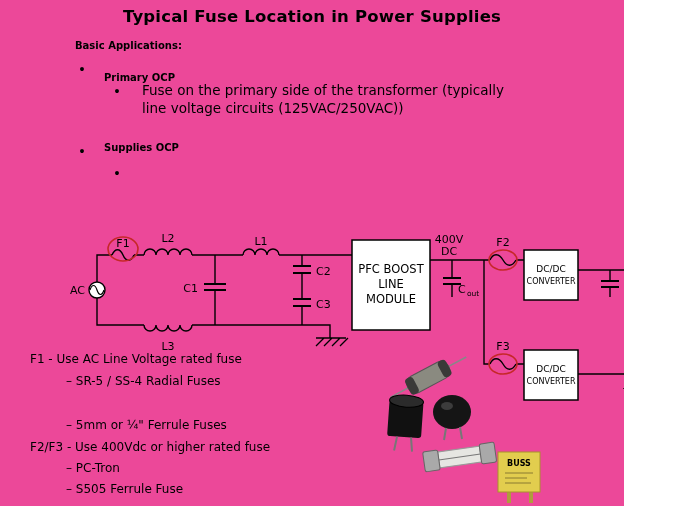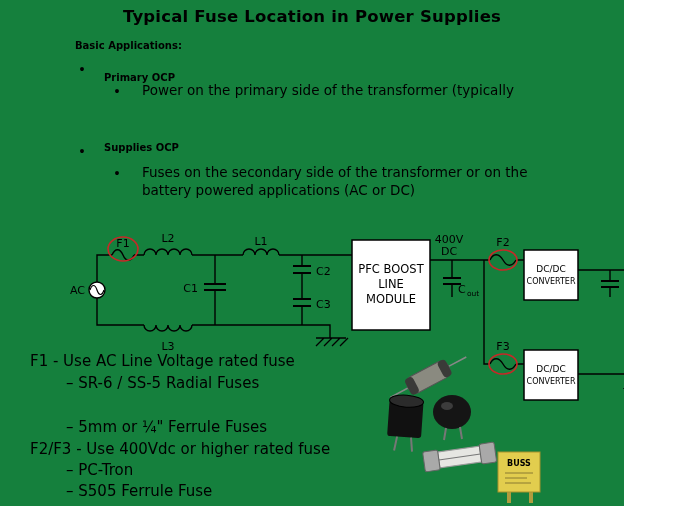--- a/index.html
+++ b/index.html
@@ -1,42 +1,41 @@
 <!DOCTYPE html>
 <html><head>
 <meta charset="utf-8">
 <style>
   html,body{margin:0;padding:0;background:#fff;}
-  .slide{position:relative;width:624px;height:506px;background:#15803d;
+  .slide{position:relative;width:624px;height:506px;background:#ec4899;
          font-family:"DejaVu Sans",sans-serif;color:#000;overflow:hidden;}
   .title{position:absolute;top:7px;left:0;width:100%;text-align:center;
          font-size:16.5px;font-weight:bold;letter-spacing:.2px;}
   .line{position:absolute;white-space:nowrap;font-size:13.5px;line-height:1.2;}
   .b{font-weight:bold;font-size:10px;}
-  .n{font-size:15px;}
+  .n{font-size:12px;}
   svg.circuit{position:absolute;left:0;top:0;}
   svg text{font-family:"DejaVu Sans",sans-serif;fill:#000;}
 </style>
 </head>
 <body>
 
 <div class="slide">
 
   <div class="title">Typical Fuse Location in Power Supplies</div>
 
   <div class="line b" style="left:75px;top:40px">Basic Applications:</div>
   <div class="line" style="left:78px;top:61px">•</div>
   <div class="line b" style="left:104px;top:72px">Primary OCP</div>
   <div class="line" style="left:113px;top:83px">•</div>
-  <div class="line" style="left:142px;top:82px">Power on the primary side of the transformer (typically</div>
+  <div class="line" style="left:142px;top:82px">Fuse on the primary side of the transformer (typically</div>
+  <div class="line" style="left:142px;top:100px">line voltage circuits (125VAC/250VAC))</div>
   <div class="line" style="left:78px;top:143px">•</div>
   <div class="line b" style="left:104px;top:142px">Supplies OCP</div>
   <div class="line" style="left:113px;top:165px">•</div>
-  <div class="line" style="left:142px;top:164px">Fuses on the secondary side of the transformer or on the</div>
-  <div class="line" style="left:142px;top:182px">battery powered applications (AC or DC)</div>
 
   <svg class="circuit" width="675" height="506" viewBox="0 0 675 506">
 
     <path fill="none" stroke="#000" stroke-width="1.4" d="
       M97,282 V255 H112  M134,255 H144  M192,255 H243  M279,255 H352
       M97,298 V325 H144  M192,325 H330 V338
       M215,255 V284  M215,290 V325
       M302,255 V266  M302,273 V299  M302,306 V325
       M430,260 H490  M516,260 H524
       M452,260 V278  M452,284 V297
@@ -161,19 +160,19 @@
     <g>
       <rect x="507" y="492" width="4" height="11" fill="#b09c3e"></rect>
       <rect x="529" y="492" width="4" height="11" fill="#b09c3e"></rect>
       <rect x="498" y="452" width="42" height="40" fill="#e2cd4e" stroke="#a8922d"></rect>
       <text x="519" y="466" font-size="8" font-weight="bold" text-anchor="middle" fill="#c62828">BUSS</text>
       <path d="M505,473 h28 M505,478 h22 M505,483 h26" stroke="#8a7a30" stroke-width="1"></path>
     </g>
   </svg>
 
   <div class="line n" style="left:30px;top:352px">F1 - Use AC Line Voltage rated fuse</div>
-  <div class="line n" style="left:66px;top:374px">– SR-6 / SS-5 Radial Fuses</div>
+  <div class="line n" style="left:66px;top:374px">– SR-5 / SS-4 Radial Fuses</div>
   <div class="line n" style="left:66px;top:418px">– 5mm or ¼" Ferrule Fuses</div>
   <div class="line n" style="left:30px;top:440px">F2/F3 - Use 400Vdc or higher rated fuse</div>
   <div class="line n" style="left:66px;top:461px">– PC-Tron</div>
   <div class="line n" style="left:66px;top:482px">– S505 Ferrule Fuse</div>
 
 </div>
 
 </body></html>

